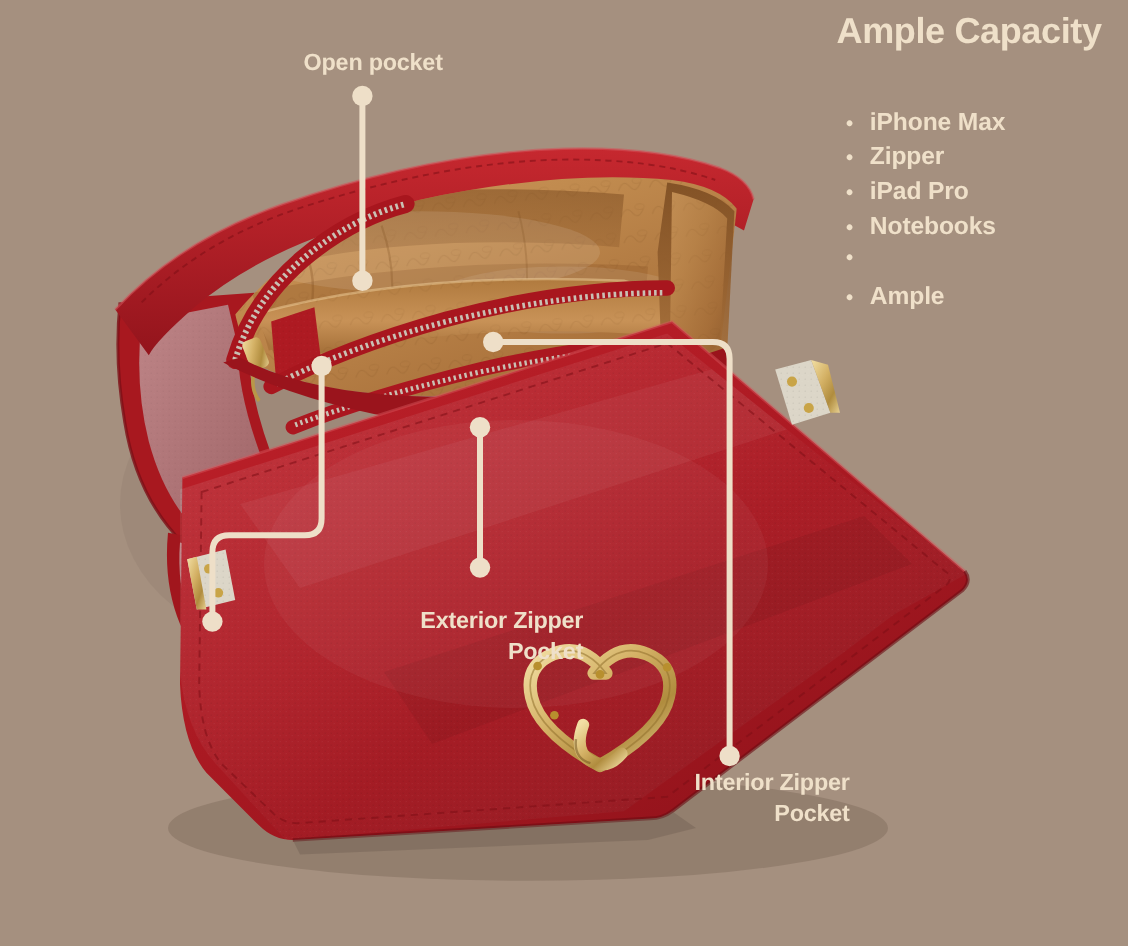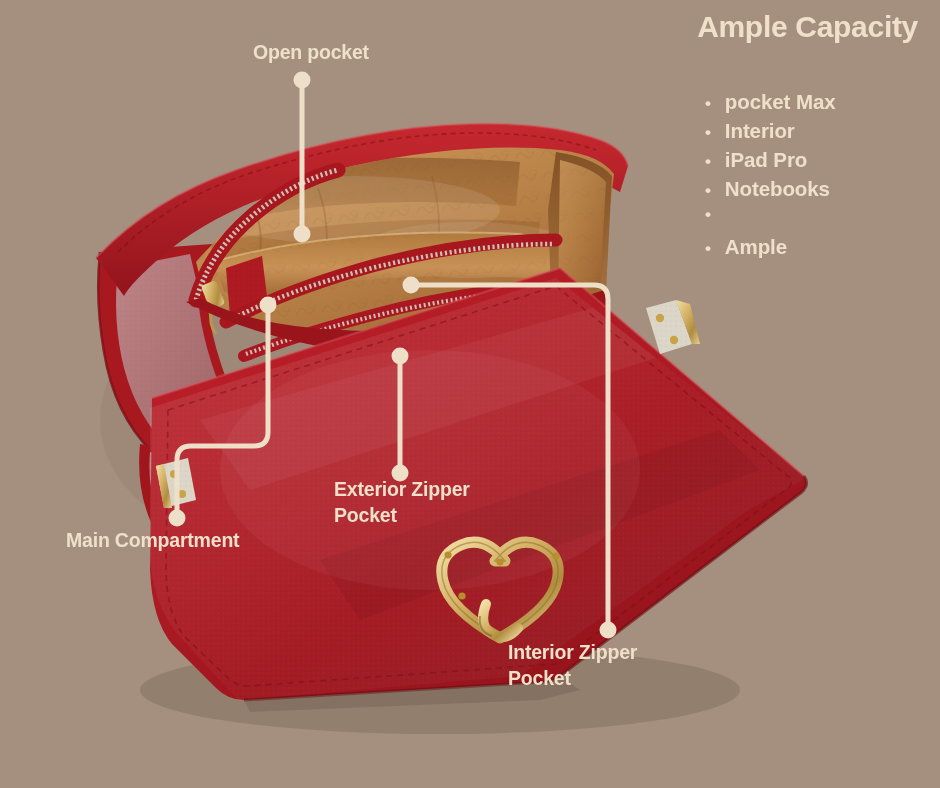--- a/index.html
+++ b/index.html
@@ -45,22 +45,22 @@
     position:absolute;
     color:#efe0c9;
     font-size:19.5px;
     font-weight:bold;
     letter-spacing:-0.2px;
     line-height:26px;
     white-space:pre-line;
   }
   .lbl-open     {left:232px; top:39px;margin-left:21px;}
   .lbl-main     {left:66px;  top:527px;}
-  .lbl-ext      {left:334px; top:476px; width:152px; text-align:left;}
-  .lbl-int      {left:508px; top:639px; width:152px; text-align:left;}
+  .lbl-ext      {left:334px; top:504px; width:152px; text-align:right;}
+  .lbl-int      {left:556px; top:639px; width:152px; text-align:right;}
 
   
   svg.layer{position:absolute;left:0;top:0;width:940px;height:788px;}
   svg.bag{}
   svg.lines{pointer-events:none;}
 </style>
 </head>
 <body>
 
 <div id="stage">
@@ -270,43 +270,42 @@
         <circle cx="411" cy="285" r="8.5"></circle>
         <circle cx="608" cy="630" r="8.5"></circle>
       </g>
   </svg>
 
   <div class="hdr">Ample Capacity</div>
 
   <ul class="caplist" id="caplist">
       <li>
         <span class="bul">•</span>
-        <span>pocket Max</span>
-      </li>
-      <li>
-        <span class="bul">•</span>
-        <span>Interior</span>
+        <span>iPhone Max</span>
+      </li>
+      <li>
+        <span class="bul">•</span>
+        <span>Zipper</span>
       </li>
       <li>
         <span class="bul">•</span>
         <span>iPad Pro</span>
       </li>
       <li>
         <span class="bul">•</span>
         <span>Notebooks</span>
       </li>
       <li>
         <span class="bul">•</span>
       </li>
       <li>
         <span class="bul">•</span>
         <span>Ample</span>
       </li>
     </ul>
 
   <div class="calloutlbl lbl-open">Open pocket</div>
-  <div class="calloutlbl lbl-main">Main Compartment</div>
   <div class="calloutlbl lbl-ext">Exterior Zipper
 Pocket</div>
   <div class="calloutlbl lbl-int">Interior Zipper
 Pocket</div>
 
 </div>
 
 </body></html>

